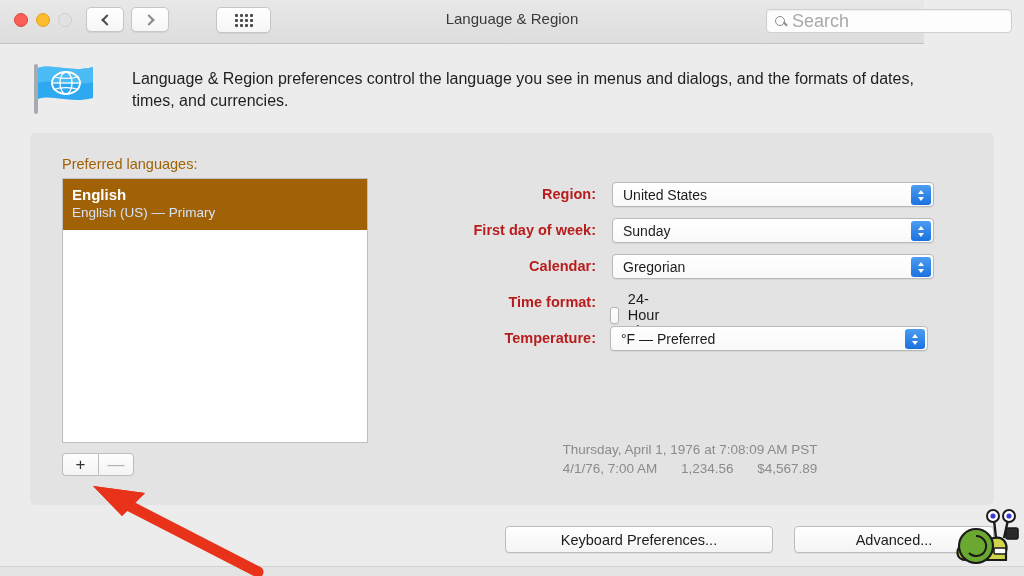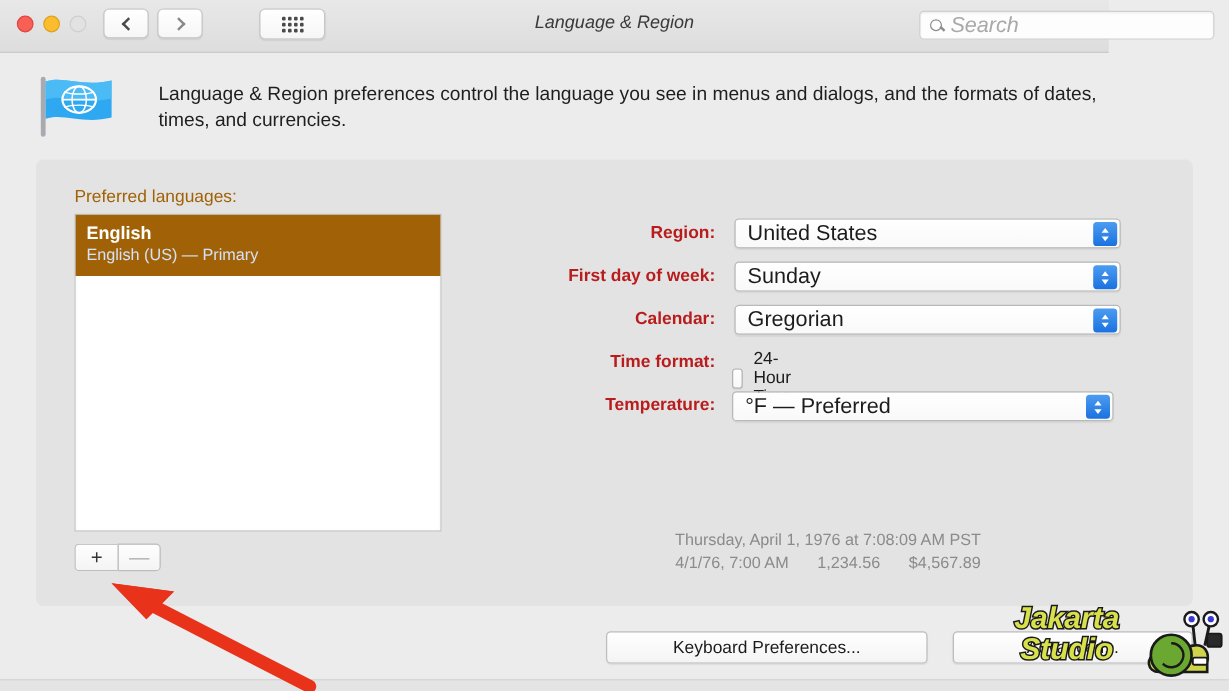--- a/index.html
+++ b/index.html
@@ -14,21 +14,20 @@
     width: 1024px; height: 576px;
     background: #ececec;
   }
 
   
   .titlebar {
     position: absolute; left: 0; top: 0;
     width: 924px; height: 44px;
     background: linear-gradient(to bottom, #e9e8e8 0%, #dedddd 100%);
     border-bottom: 1px solid #c3c2c2;
-    font-style: italic;
   }
   .traffic { position: absolute; top: 13px; left: 14px; display: flex; gap: 8px; }
   .light { width: 14px; height: 14px; border-radius: 50%; }
   .light.red    { background: #f75f57; border: 1px solid #e0443e; }
   .light.yellow { background: #fbbd2e; border: 1px solid #dfa123; }
   .light.green  { background: #e2e2e2; border: 1px solid #cfcfcf; }
 
   .navgroup { position: absolute; top: 7px; left: 86px; display: flex; gap: 7px; }
   .navbtn {
     width: 38px; height: 25px; border-radius: 5px;
@@ -111,21 +110,21 @@
     position: absolute; width: 170px; text-align: right;
     font-size: 14.5px; font-weight: bold; color: #b91c1c;
   }
   .popup {
     position: absolute; height: 25px;
     background: linear-gradient(to bottom, #ffffff, #f9f9f9);
     border: 1px solid #b9b9b9; border-radius: 4px;
     box-shadow: 0 1px 1px rgba(0,0,0,0.06);
     display: flex; align-items: center;
   }
-  .popup .val { font-size: 18px; color: #1c1c1c; padding-left: 10px; }
+  .popup .val { font-size: 14px; color: #1c1c1c; padding-left: 10px; }
   .stepper {
     position: absolute; right: 2px; top: 2px;
     width: 20px; height: 20px; border-radius: 3px;
     background: linear-gradient(to bottom, #4c9cf0, #1a72e0);
     display: flex; flex-direction: column; align-items: center; justify-content: center; gap: 3px;
   }
   .schev { width: 7px; height: 4px; position: relative; }
   .schev::before {
     content: ""; position: absolute; left: 0; top: 0;
     border-left: 3.5px solid transparent; border-right: 3.5px solid transparent;
@@ -306,24 +305,20 @@
 
   <div class="bottomstrip"></div>
 
   <svg class="arrow" viewBox="0 0 1024 576">
     <line x1="258" y1="572" x2="118" y2="500" stroke="#e8321a" stroke-width="11" stroke-linecap="round"></line>
     <polygon points="93,486 145,493 122,516" fill="#e8321a"></polygon>
     <polygon points="93,486 145,493 133,505 122,516" fill="#e8321a"></polygon>
   </svg>
 
   <div class="watermark">
-    <div class="wm-text">
-      <span>Jakarta</span>
-      <span>Studio</span>
-    </div>
     <svg style="position:absolute; left:130px; top:4px;" width="72" height="66" viewBox="0 0 72 66">
       <path d="M16 56 C6 56, 4 44, 14 40 L44 34 C54 32, 58 40, 56 48 L56 56 Z" fill="#cfd44a" stroke="#1a1a1a" stroke-width="2.2"></path>
       <circle cx="26" cy="42" r="17" fill="#6aa832" stroke="#1a1a1a" stroke-width="2.2"></circle>
       <path d="M26 42 m0,-10 a10,10 0 1,1 -7,17" fill="none" stroke="#1a1a1a" stroke-width="2"></path>
       <path d="M46 34 L44 16" stroke="#1a1a1a" stroke-width="2.4" fill="none"></path>
       <path d="M54 34 L58 16" stroke="#1a1a1a" stroke-width="2.4" fill="none"></path>
       <circle cx="43" cy="12" r="6" fill="#ffffff" stroke="#1a1a1a" stroke-width="2"></circle>
       <circle cx="59" cy="12" r="6" fill="#ffffff" stroke="#1a1a1a" stroke-width="2"></circle>
       <circle cx="43" cy="12" r="2.6" fill="#3b3bd0"></circle>
       <circle cx="59" cy="12" r="2.6" fill="#3b3bd0"></circle>

